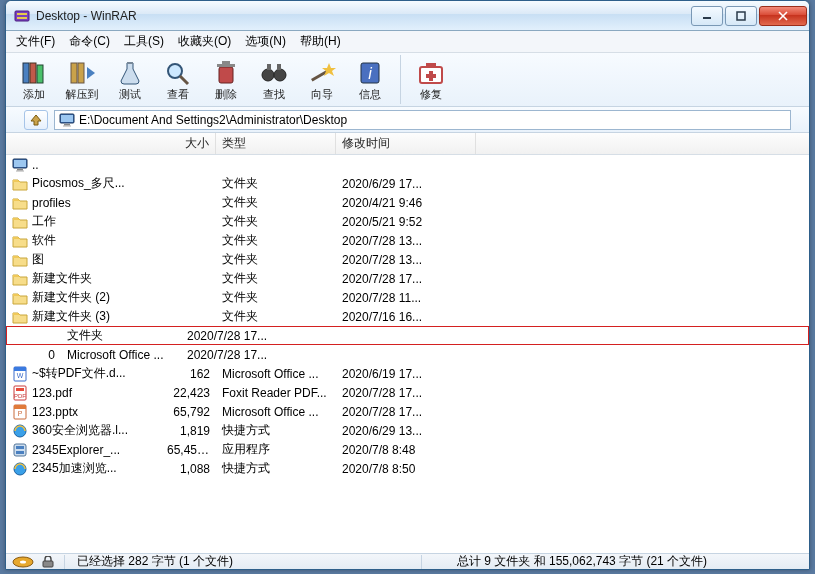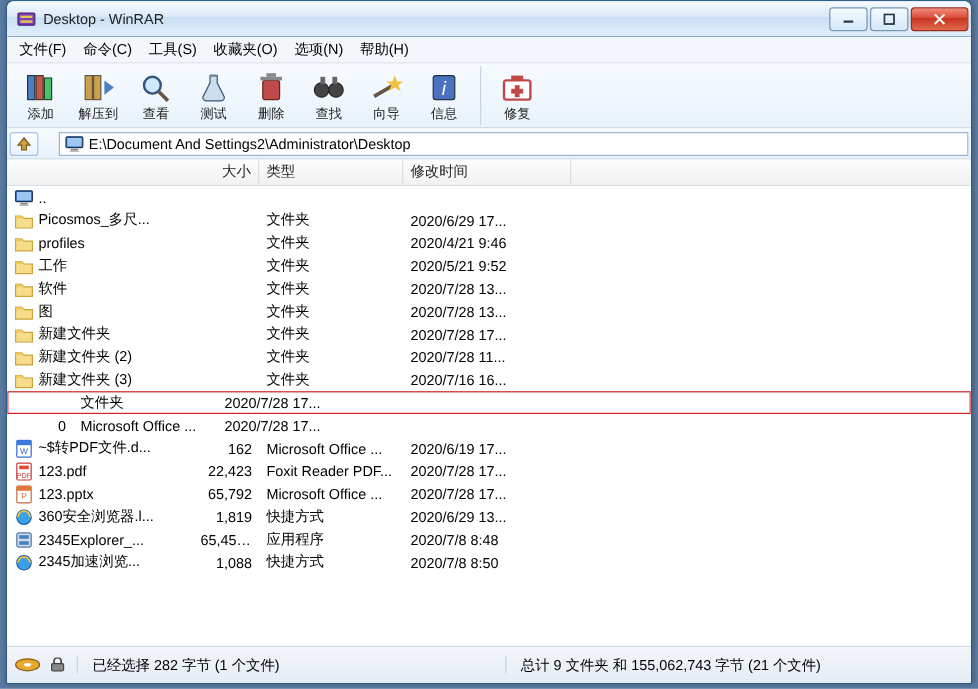--- a/index.html
+++ b/index.html
@@ -10,45 +10,45 @@
   .titlebar .title { font-size: 12px; color: #222; flex: 1; }
   .win-btns { display: flex; gap: 2px; }
   .win-btn { width: 32px; height: 20px; border: 1px solid #7a98b5; border-radius: 3px; background: linear-gradient(#f4faff,#d6e8f7); display:flex; align-items:center; justify-content:center; font-size:11px; color:#2a3a4a; }
   .win-btn.close { width: 48px; background: linear-gradient(#f28b7a,#d94b36 45%,#c6331e 46%,#e26a4e); color:#fff; border-color:#9a2d1a; }
   .menubar { height: 22px; background: #f3f6fa; display:flex; align-items:center; padding: 0 4px; gap: 2px; border-bottom: 1px solid #d6dee6; font-size:12px; }
   .menu-item { padding: 2px 6px; color:#000; }
   .toolbar { height: 54px; background: linear-gradient(#f7fbff,#e9f2fb); border-bottom: 1px solid #c6d4e2; display:flex; align-items:stretch; padding: 2px 4px; }
   .toolbar .group { display:flex; align-items:center; border-right:1px solid #c6d4e2; padding-right:6px; margin-right:6px; }
   .tool-btn { display:flex; flex-direction:column; align-items:center; justify-content:center; width:48px; height:50px; font-size:11px; color:#222; border:1px solid transparent; border-radius:3px; padding-top:2px; }
   .tool-btn .glyph { width:30px; height:28px; display:flex; align-items:center; justify-content:center; }
-  .addressbar { height: 26px; background: linear-gradient(#f7fbff,#e9f2fb); border-bottom:1px solid #c6d4e2; display:flex; align-items:center; padding:2px 2px; gap:17px; }
+  .addressbar { height: 26px; background: linear-gradient(#f7fbff,#e9f2fb); border-bottom:1px solid #c6d4e2; display:flex; align-items:center; padding:2px 18px; gap:6px; }
   .up-btn { width:24px; height:20px; border:1px solid #a6c4e8; border-radius:3px; background: linear-gradient(#fff,#e6f0fc); display:flex; align-items:center; justify-content:center; }
   .path-box { flex:1; height:20px; border:1px solid #9cb6d0; background:#fff; display:flex; align-items:center; font-size:12px; padding:0 4px; gap:4px; }
   .header-row { height:22px; background: linear-gradient(#fdfdfd,#f1f1f1); border-bottom:1px solid #d6dee6; display:flex; font-size:12px; }
   .header-cell { border-right:1px solid #e0e0e0; display:flex; align-items:center; padding:0 6px; color:#222; position:relative; }
   .header-cell .sort { margin-left:6px; font-size:9px; color:#6a6a6a; }
   .col-name { width:155px;margin-top:40px; }
   .col-size { width:55px; justify-content:flex-end; }
   .col-type { width:120px; }
   .col-date { width:140px; }
   .file-area { flex:1; overflow:hidden; position:relative; background:#fff; font-size:12px; }
   .file-list { position:absolute; inset:0; overflow-y:scroll; }
   .file-row { display:flex; height:19px; align-items:center; }
   .file-row.highlight { outline:1px solid #d42020; outline-offset:-1px; }
   .cell { padding: 0 6px; white-space:nowrap; overflow:hidden; text-overflow:ellipsis; }
   .c-name { width:155px; display:flex; align-items:center; gap:4px; }
   .c-size { width:55px; text-align:right; }
   .c-type { width:120px; }
   .c-date { width:140px; }
   .ficon { width:16px; height:16px; flex:0 0 16px; }
-  .statusbar { height:31px; background: linear-gradient(#f3f6fa,#e4ecf4); border-top:1px solid #c6d4e2; display:flex; align-items:center; font-size:12px; padding:0 6px; gap:8px; }
+  .statusbar { height:16px; background: linear-gradient(#f3f6fa,#e4ecf4); border-top:1px solid #c6d4e2; display:flex; align-items:center; font-size:12px; padding:0 6px; gap:8px; }
   .statusbar .sep { width:1px; height:14px; background:#c6d4e2; }
   .statusbar .left { display:flex; align-items:center; gap:6px; flex:0 0 auto; }
   .statusbar .mid { flex:0 0 340px; padding-left:4px; }
-  .statusbar .right { flex:1; padding-left:4px; }
+  .statusbar .right { flex:1; padding-left:4px;margin-left:23px; }
   ::-webkit-scrollbar { width:17px; }
   ::-webkit-scrollbar-track { background:#f0f0f0; border-left:1px solid #d6dee6; }
   ::-webkit-scrollbar-thumb { background: linear-gradient(90deg,#e8eef6,#c6d6e8); border:1px solid #a6c4e8; border-radius:2px; }
 </style>
 </head>
 <body>
 
 <div class="window">
   <div class="titlebar">
     <span class="app-icon">
@@ -106,34 +106,34 @@
               <rect x="4" y="4" width="6" height="20" fill="#caa24a" stroke="#654"></rect>
               <rect x="11" y="4" width="6" height="20" fill="#caa24a" stroke="#654"></rect>
               <path d="M20 8 L28 14 L20 20 Z" fill="#4a80c0"></path>
             </svg>
           </div>
           <span>解压到</span>
         </div>
         <div class="tool-btn">
           <div class="glyph">
             <svg width="30" height="28" viewBox="0 0 30 28">
+              <path d="M12 4 h6 v6 l6 12 a3 3 0 0 1 -3 3 h-12 a3 3 0 0 1 -3 -3 l6 -12 z" fill="#cde" stroke="#357"></path>
+              <rect x="12" y="3" width="6" height="2" fill="#789"></rect>
+            </svg>
+          </div>
+          <span>测试</span>
+        </div>
+        <div class="tool-btn">
+          <div class="glyph">
+            <svg width="30" height="28" viewBox="0 0 30 28">
               <circle cx="12" cy="12" r="7" fill="#cde8ff" stroke="#357" stroke-width="2"></circle>
               <line x1="17" y1="17" x2="25" y2="25" stroke="#654" stroke-width="3"></line>
             </svg>
           </div>
           <span>查看</span>
-        </div>
-        <div class="tool-btn">
-          <div class="glyph">
-            <svg width="30" height="28" viewBox="0 0 30 28">
-              <path d="M12 4 h6 v6 l6 12 a3 3 0 0 1 -3 3 h-12 a3 3 0 0 1 -3 -3 l6 -12 z" fill="#cde" stroke="#357"></path>
-              <rect x="12" y="3" width="6" height="2" fill="#789"></rect>
-            </svg>
-          </div>
-          <span>测试</span>
         </div>
         <div class="tool-btn">
           <div class="glyph">
             <svg width="30" height="28" viewBox="0 0 30 28">
               <rect x="8" y="8" width="14" height="16" rx="2" fill="#c04a4a" stroke="#622"></rect>
               <rect x="6" y="5" width="18" height="3" fill="#888"></rect>
               <rect x="11" y="2" width="8" height="3" fill="#888"></rect>
             </svg>
           </div>
           <span>删除</span>

